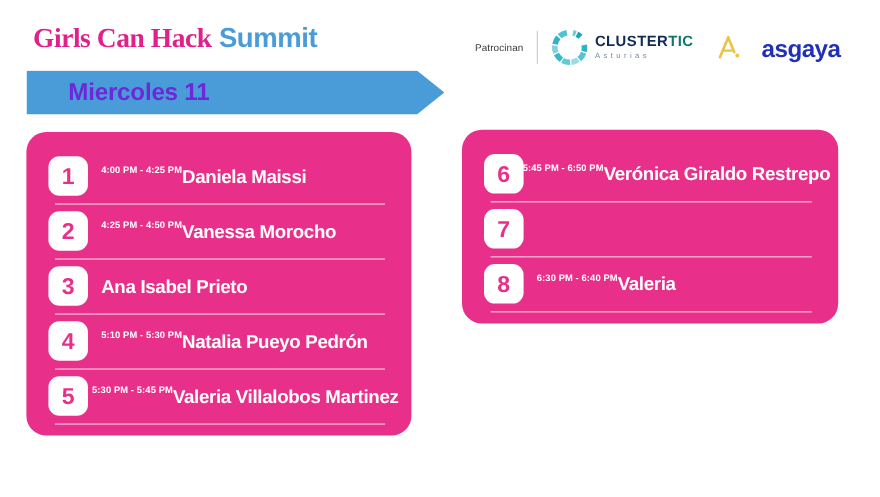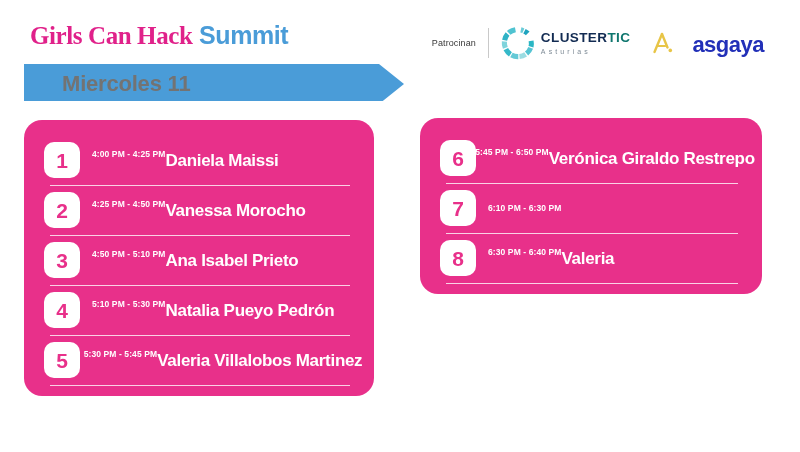--- a/index.html
+++ b/index.html
@@ -96,22 +96,22 @@
     letter-spacing: -0.5px;
     line-height: 22px;
   }
 
   
   .day-banner {
     position: absolute;
     left: 24px;
     top: 64px;
     width: 380px;
-    height: 37px;
-    color: #737373;
+    height: 56px;
+    color: #6d28d9;
   }
   .day-banner-shape {
     position: absolute;
     inset: 0;
     background: #4A9CD8;
     clip-path: polygon(0 0, 355px 0, 380px 20px, 355px 40px, 0 40px);
   }
   .day-banner-text {
     position: absolute;
     left: 38px;
@@ -260,21 +260,20 @@
         <div class="session-num">2</div>
         <div class="session-info">
           <div class="session-time">4:25 PM - 4:50 PM</div>
           <div class="session-name">Vanessa Morocho</div>
         </div>
       </div>
       <div class="session-divider"></div>
       <div class="session-row">
         <div class="session-num">3</div>
         <div class="session-info">
-          <div class="session-time">4:50 PM - 5:10 PM</div>
           <div class="session-name">Ana Isabel Prieto</div>
         </div>
       </div>
       <div class="session-divider"></div>
       <div class="session-row">
         <div class="session-num">4</div>
         <div class="session-info">
           <div class="session-time">5:10 PM - 5:30 PM</div>
           <div class="session-name">Natalia Pueyo Pedrón</div>
         </div>
@@ -297,21 +296,20 @@
         <div class="session-num">6</div>
         <div class="session-info">
           <div class="session-time">5:45 PM - 6:50 PM</div>
           <div class="session-name">Verónica Giraldo Restrepo</div>
         </div>
       </div>
       <div class="session-divider"></div>
       <div class="session-row">
         <div class="session-num">7</div>
         <div class="session-info">
-          <div class="session-time">6:10 PM - 6:30 PM</div>
         </div>
       </div>
       <div class="session-divider"></div>
       <div class="session-row">
         <div class="session-num">8</div>
         <div class="session-info">
           <div class="session-time">6:30 PM - 6:40 PM</div>
           <div class="session-name">Valeria</div>
         </div>
       </div>

